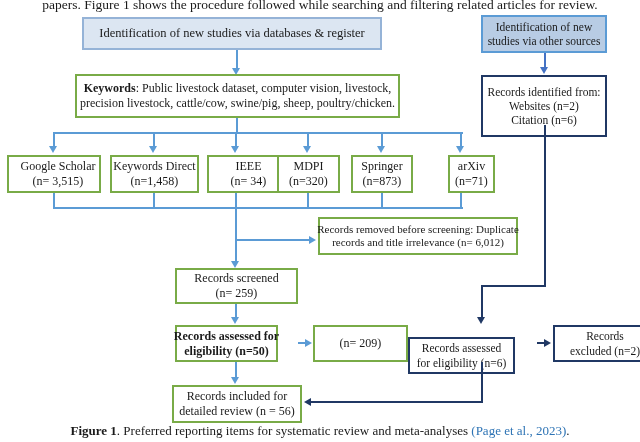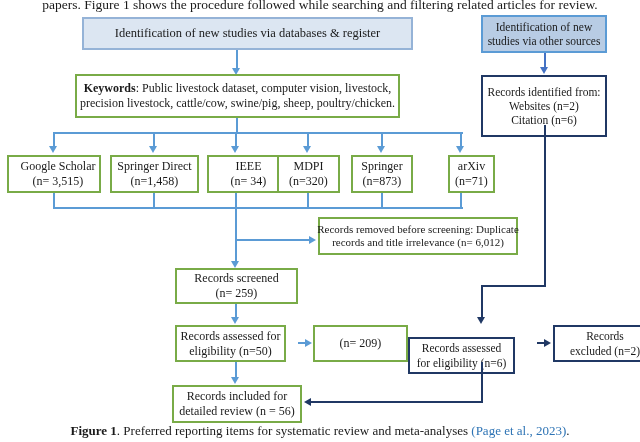--- a/index.html
+++ b/index.html
@@ -32,21 +32,21 @@
   #caption { position:absolute; left:0; top:423px; width:640px; text-align:center; font-size:13px; }
   #caption .cite { color:var(--link); }
 </style>
 </head>
 <body>
 
 <div id="page">
 
   <div id="intro-text">papers. Figure 1 shows the procedure followed while searching and filtering related articles for review.</div>
 
-  <div class="box" style="left:82px; top:17px; width:331px; height:33px; font-size:12.5px;
+  <div class="box" style="left:82px; top:17px; width:300px; height:33px; font-size:12.5px;
               background:var(--boxa-fill); border:2px solid var(--boxa-border);">
     <span class="ln">Identification of new studies via databases &amp; register</span>
   </div>
 
   <div class="box" style="left:481px; top:15px; width:126px; height:38px; font-size:11.5px;
               background:var(--boxb-fill); border:2px solid var(--boxb-border);">
     <span class="ln">Identification of new</span>
     <span class="ln">studies via other sources</span>
   </div>
 
@@ -72,21 +72,21 @@
   <div class="vline blue" style="left:381px; top:132px; height:14px;"></div>
   <div class="ah down cblue" style="left:377px; top:146px;"></div>
   <div class="vline blue" style="left:460px; top:132px; height:14px;"></div>
   <div class="ah down cblue" style="left:456px; top:146px;"></div>
 
   <div class="box gbox" style="left:7px; top:155px; width:94px; height:38px;padding-left:8px;">
     <span class="ln">Google Scholar</span>
     <span class="ln">(n= 3,515)</span>
   </div>
   <div class="box gbox" style="left:110px; top:155px; width:89px; height:38px;">
-    <span class="ln">Springer Direct</span>
+    <span class="ln">Keywords Direct</span>
     <span class="ln">(n=1,458)</span>
   </div>
   <div class="box gbox" style="left:207px; top:155px; width:83px; height:38px;text-align:right;">
     <span class="ln">IEEE</span>
     <span class="ln">(n= 34)</span>
   </div>
   <div class="box gbox" style="left:277px; top:155px; width:63px; height:38px;">
     <span class="ln">MDPI</span>
     <span class="ln">(n=320)</span>
   </div>
@@ -119,21 +119,21 @@
   </div>
 
   <div class="box gbox" style="left:175px; top:268px; width:123px; height:36px;">
     <span class="ln">Records screened</span>
     <span class="ln">(n= 259)</span>
   </div>
 
   <div class="vline blue" style="left:235px; top:304px; height:14px;"></div>
   <div class="ah down cblue" style="left:231px; top:317px;"></div>
 
-  <div class="box gbox" style="left:175px; top:325px; width:111px; height:37px;">
+  <div class="box gbox" style="left:175px; top:325px; width:103px; height:37px;font-weight:bold;">
     <span class="ln">Records assessed for</span>
     <span class="ln">eligibility (n=50)</span>
   </div>
 
   <div class="hline blue" style="left:298px; top:342px; width:8px;"></div>
   <div class="ah right cblue" style="left:305px; top:339px;"></div>
 
   <div class="box gbox" style="left:313px; top:325px; width:95px; height:37px;">
     <span class="ln">(n= 209)</span>
   </div>

